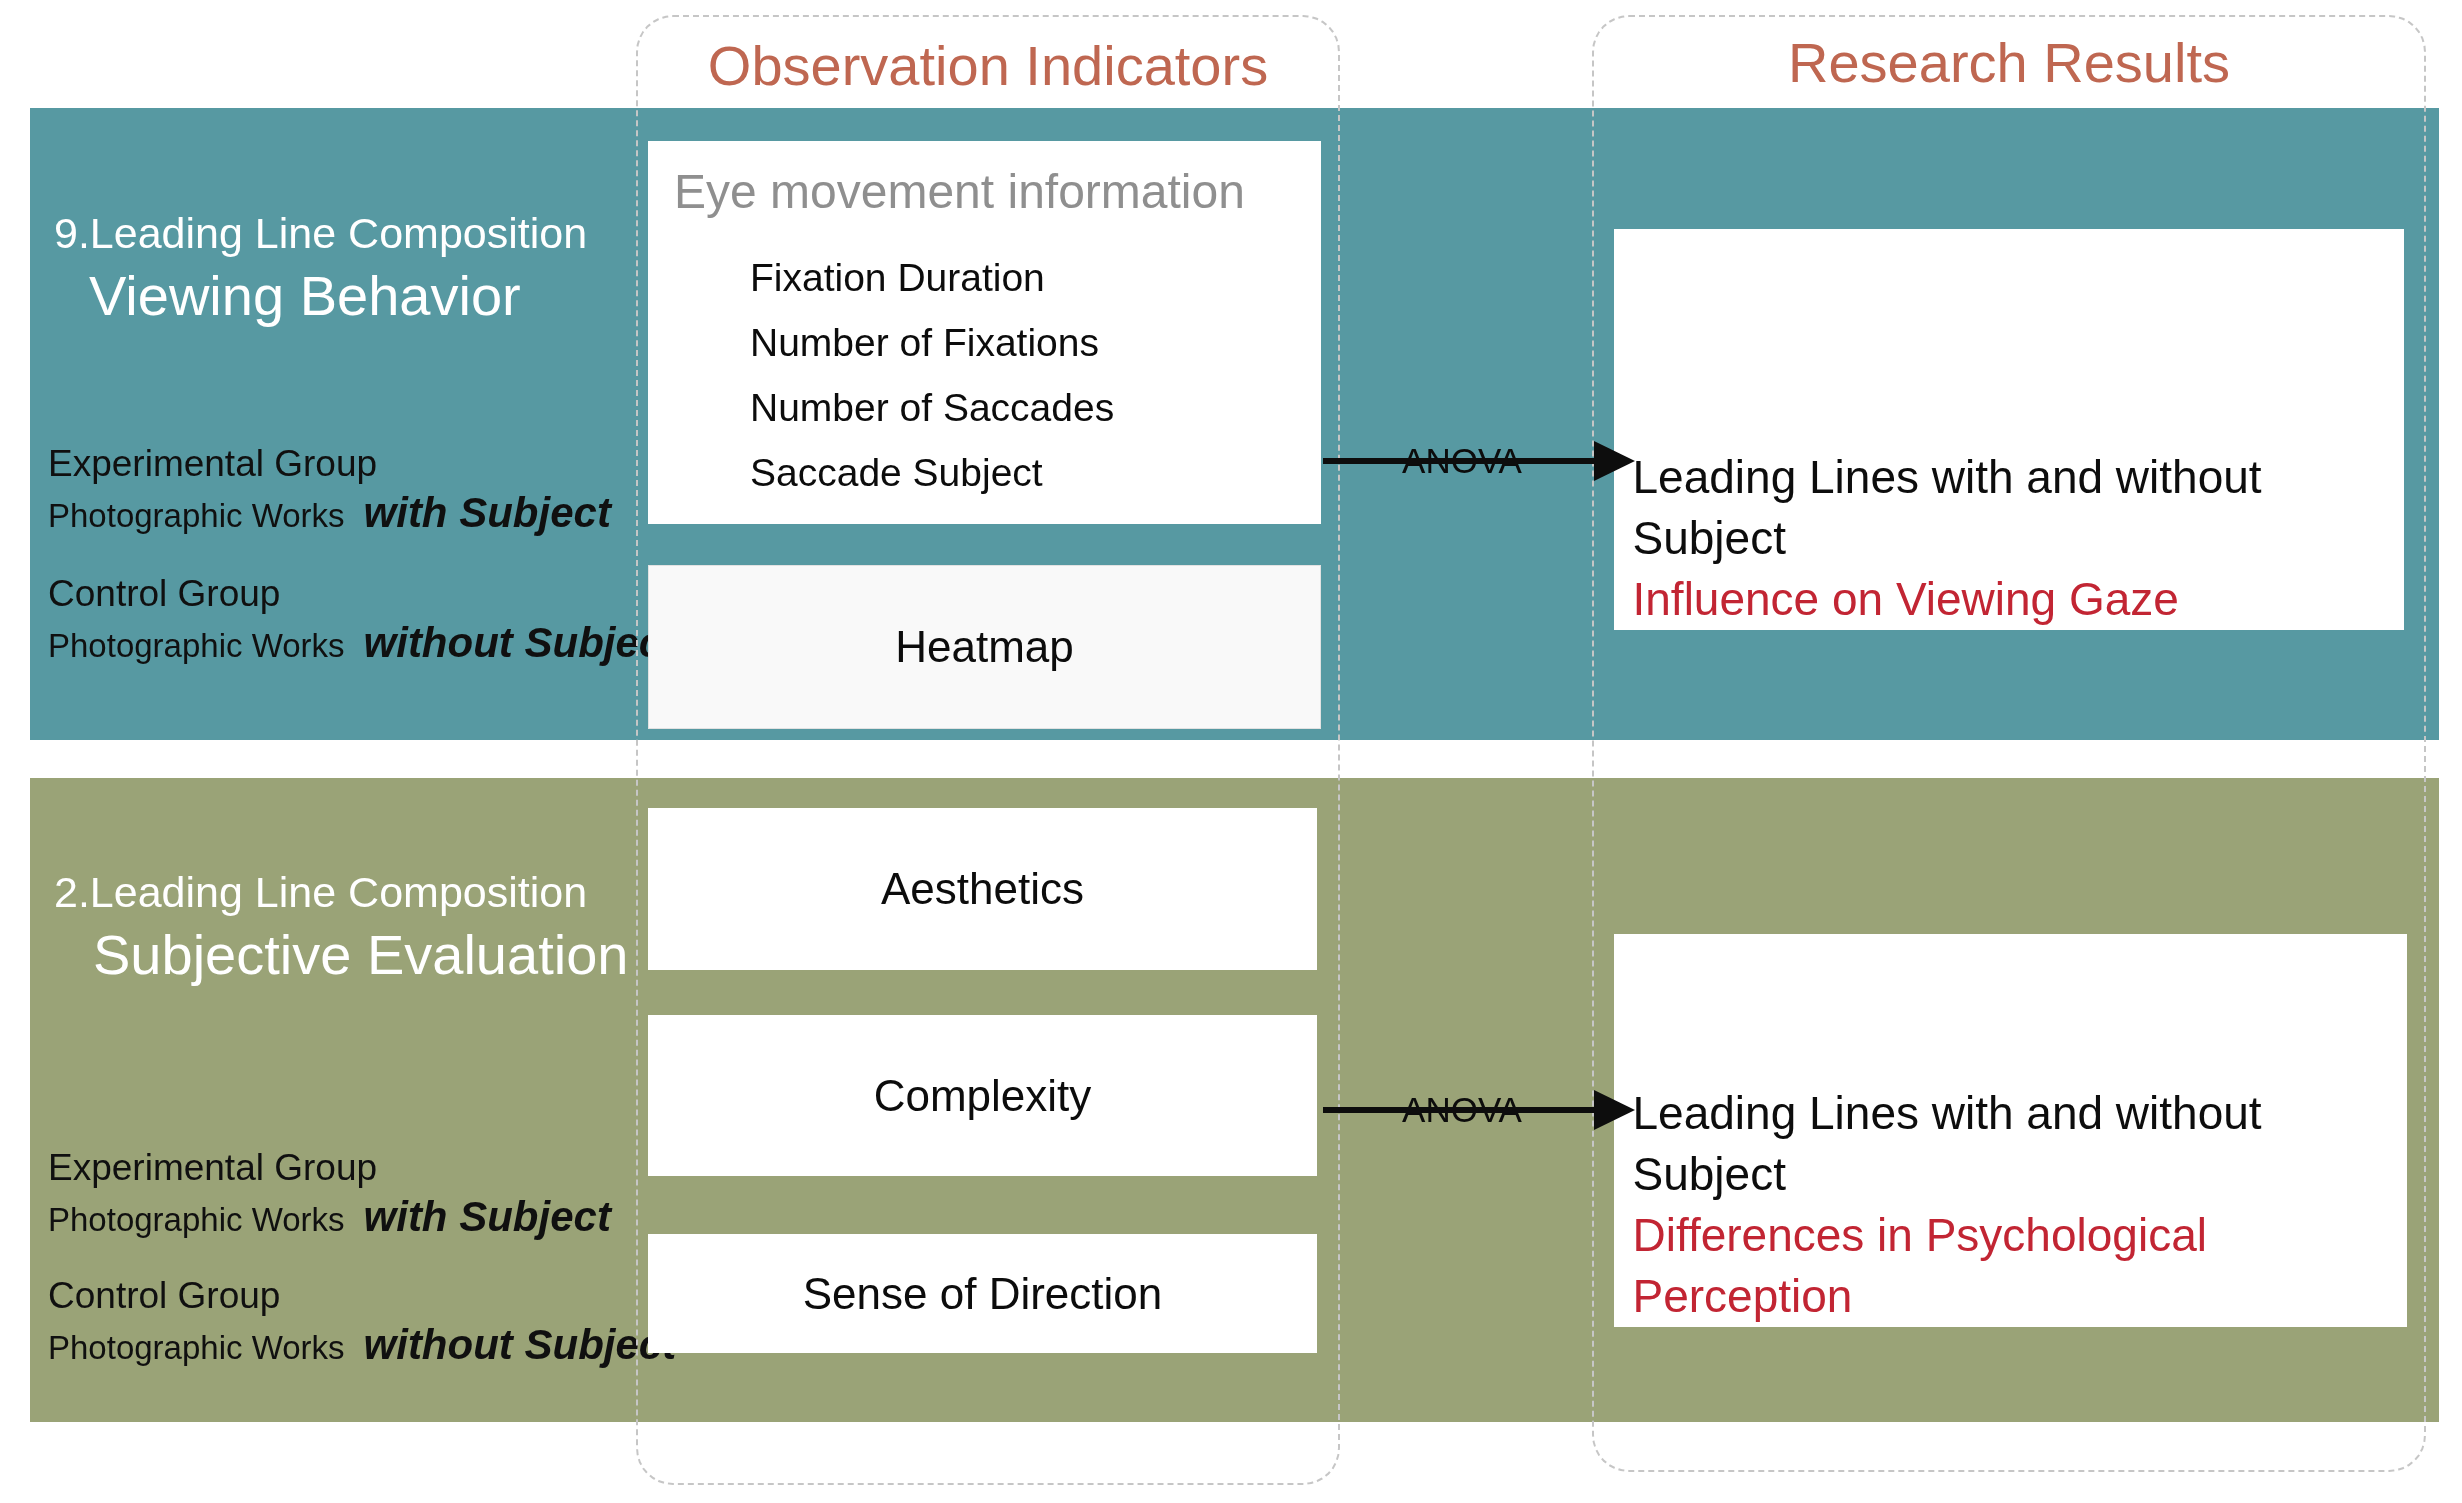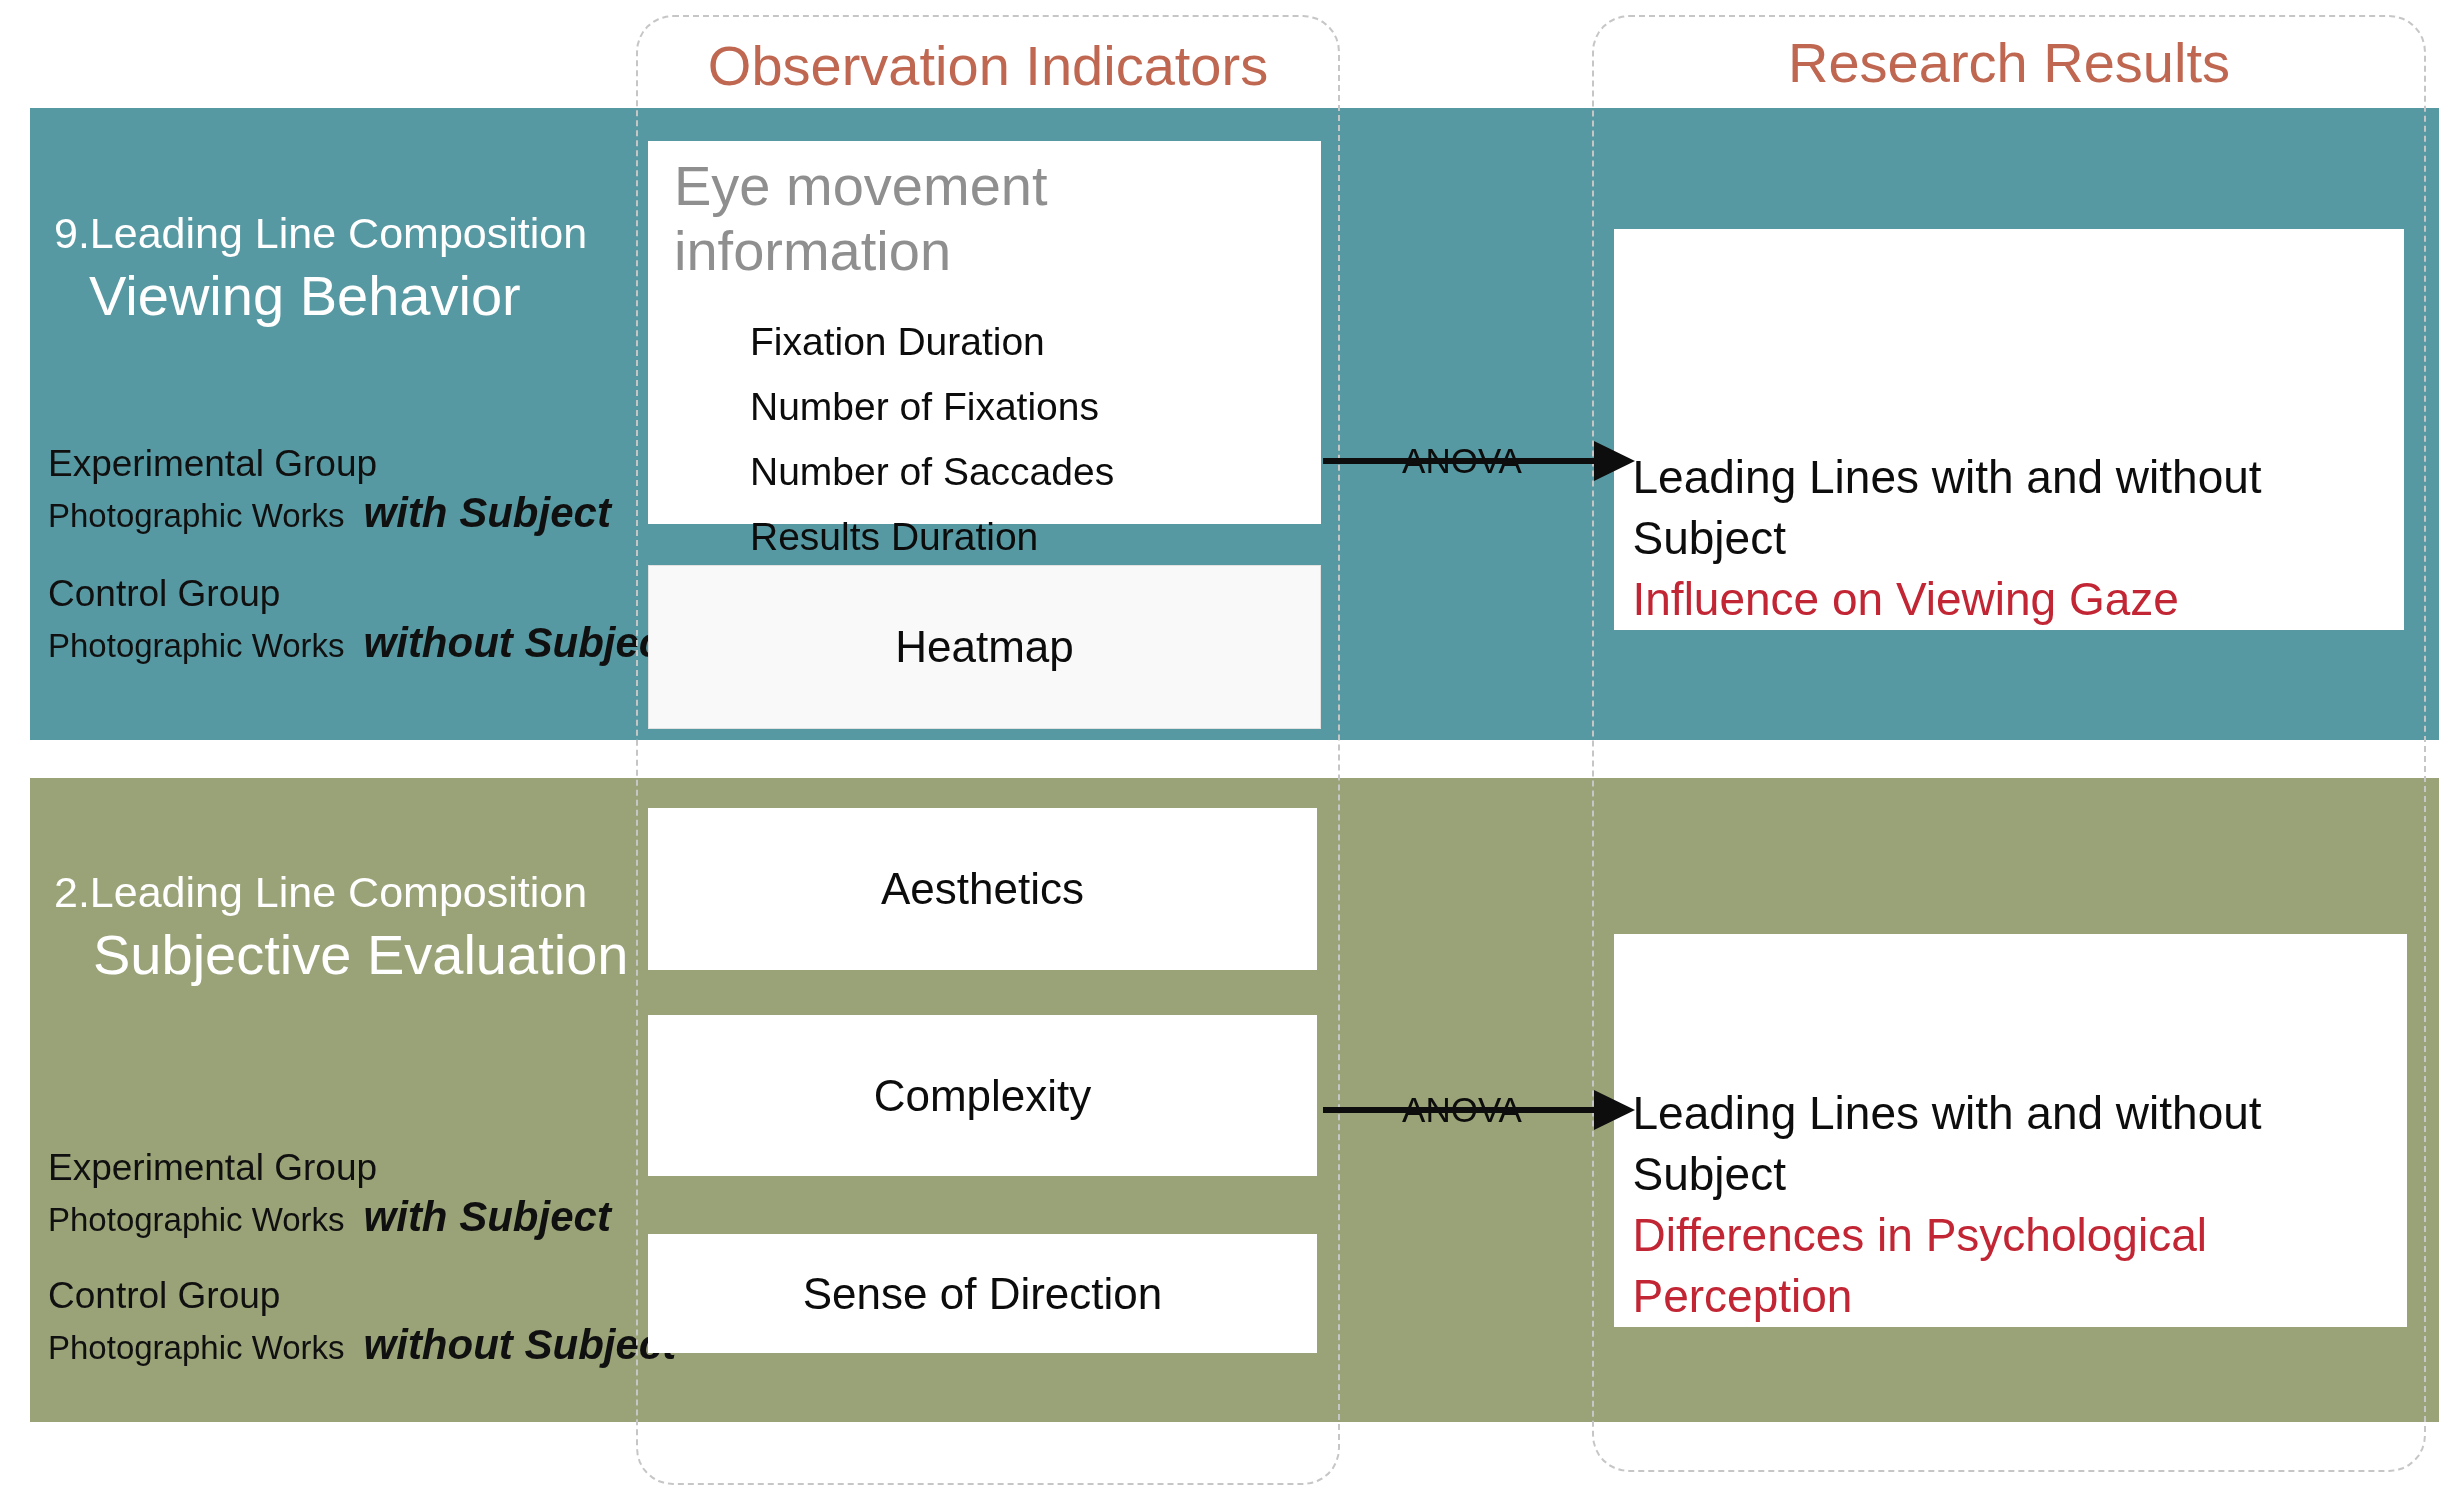--- a/index.html
+++ b/index.html
@@ -37,21 +37,21 @@
   .group-desc { position:absolute; z-index:2; font-size:33px; color:#101010; white-space:nowrap; }
   .group-desc .emph { font-size:42px; font-weight:bold; font-style:italic; margin-left:19px; }
   .g1a { left:48px; top:443px; }  .g1b { left:48px; top:489px; }
   .g2a { left:48px; top:573px; }  .g2b { left:48px; top:619px; }
   .g3a { left:48px; top:1147px; } .g3b { left:48px; top:1193px; }
   .g4a { left:48px; top:1275px; } .g4b { left:48px; top:1321px; }
 
   
   .eye-box { position:absolute; z-index:3; left:648px; top:141px; width:673px; height:383px;
              background:#ffffff; box-sizing:border-box; }
-  .eye-header { margin:12px 0 0 26px; font-size:56px; color:var(--gray-text,#8f8f8f); }
+  .eye-header { margin:23px 0 0 26px; font-size:48px; color:var(--gray-text,#8f8f8f); }
   .eye-items { margin:26px 0 0 102px; font-size:39px; line-height:65px; color:#0c0c0c; }
 
   .white-box { position:absolute; z-index:3; background:#ffffff; display:flex;
                align-items:center; justify-content:center; font-size:44px; color:#0c0c0c;
                box-sizing:border-box; }
   .heatmap { left:648px; top:565px; width:673px; height:164px; background:#f9f9f9;
              border:0.9px solid #e2e2e2; }
   .box-a { left:648px; top:808px;  width:669px; height:162px; }
   .box-c { left:648px; top:1015px; width:669px; height:161px; }
   .box-s { left:648px; top:1234px; width:669px; height:119px; }
@@ -98,21 +98,21 @@
   <div class="group-desc g2b">
     <span>Photographic Works</span><span class="emph">without Subject</span>
   </div>
 
   <div class="eye-box">
     <div class="eye-header">Eye movement information</div>
     <div class="eye-items">
       <div class="eye-item">Fixation Duration</div>
       <div class="eye-item">Number of Fixations</div>
       <div class="eye-item">Number of Saccades</div>
-      <div class="eye-item">Results Duration</div>
+      <div class="eye-item">Saccade Subject</div>
     </div>
   </div>
   <div class="white-box heatmap">Heatmap</div>
 
   <div class="arrow arrow1">
     <div class="arrow-label">ANOVA</div>
     <div class="arrow-line"></div>
     <div class="arrow-head"></div>
   </div>
 

